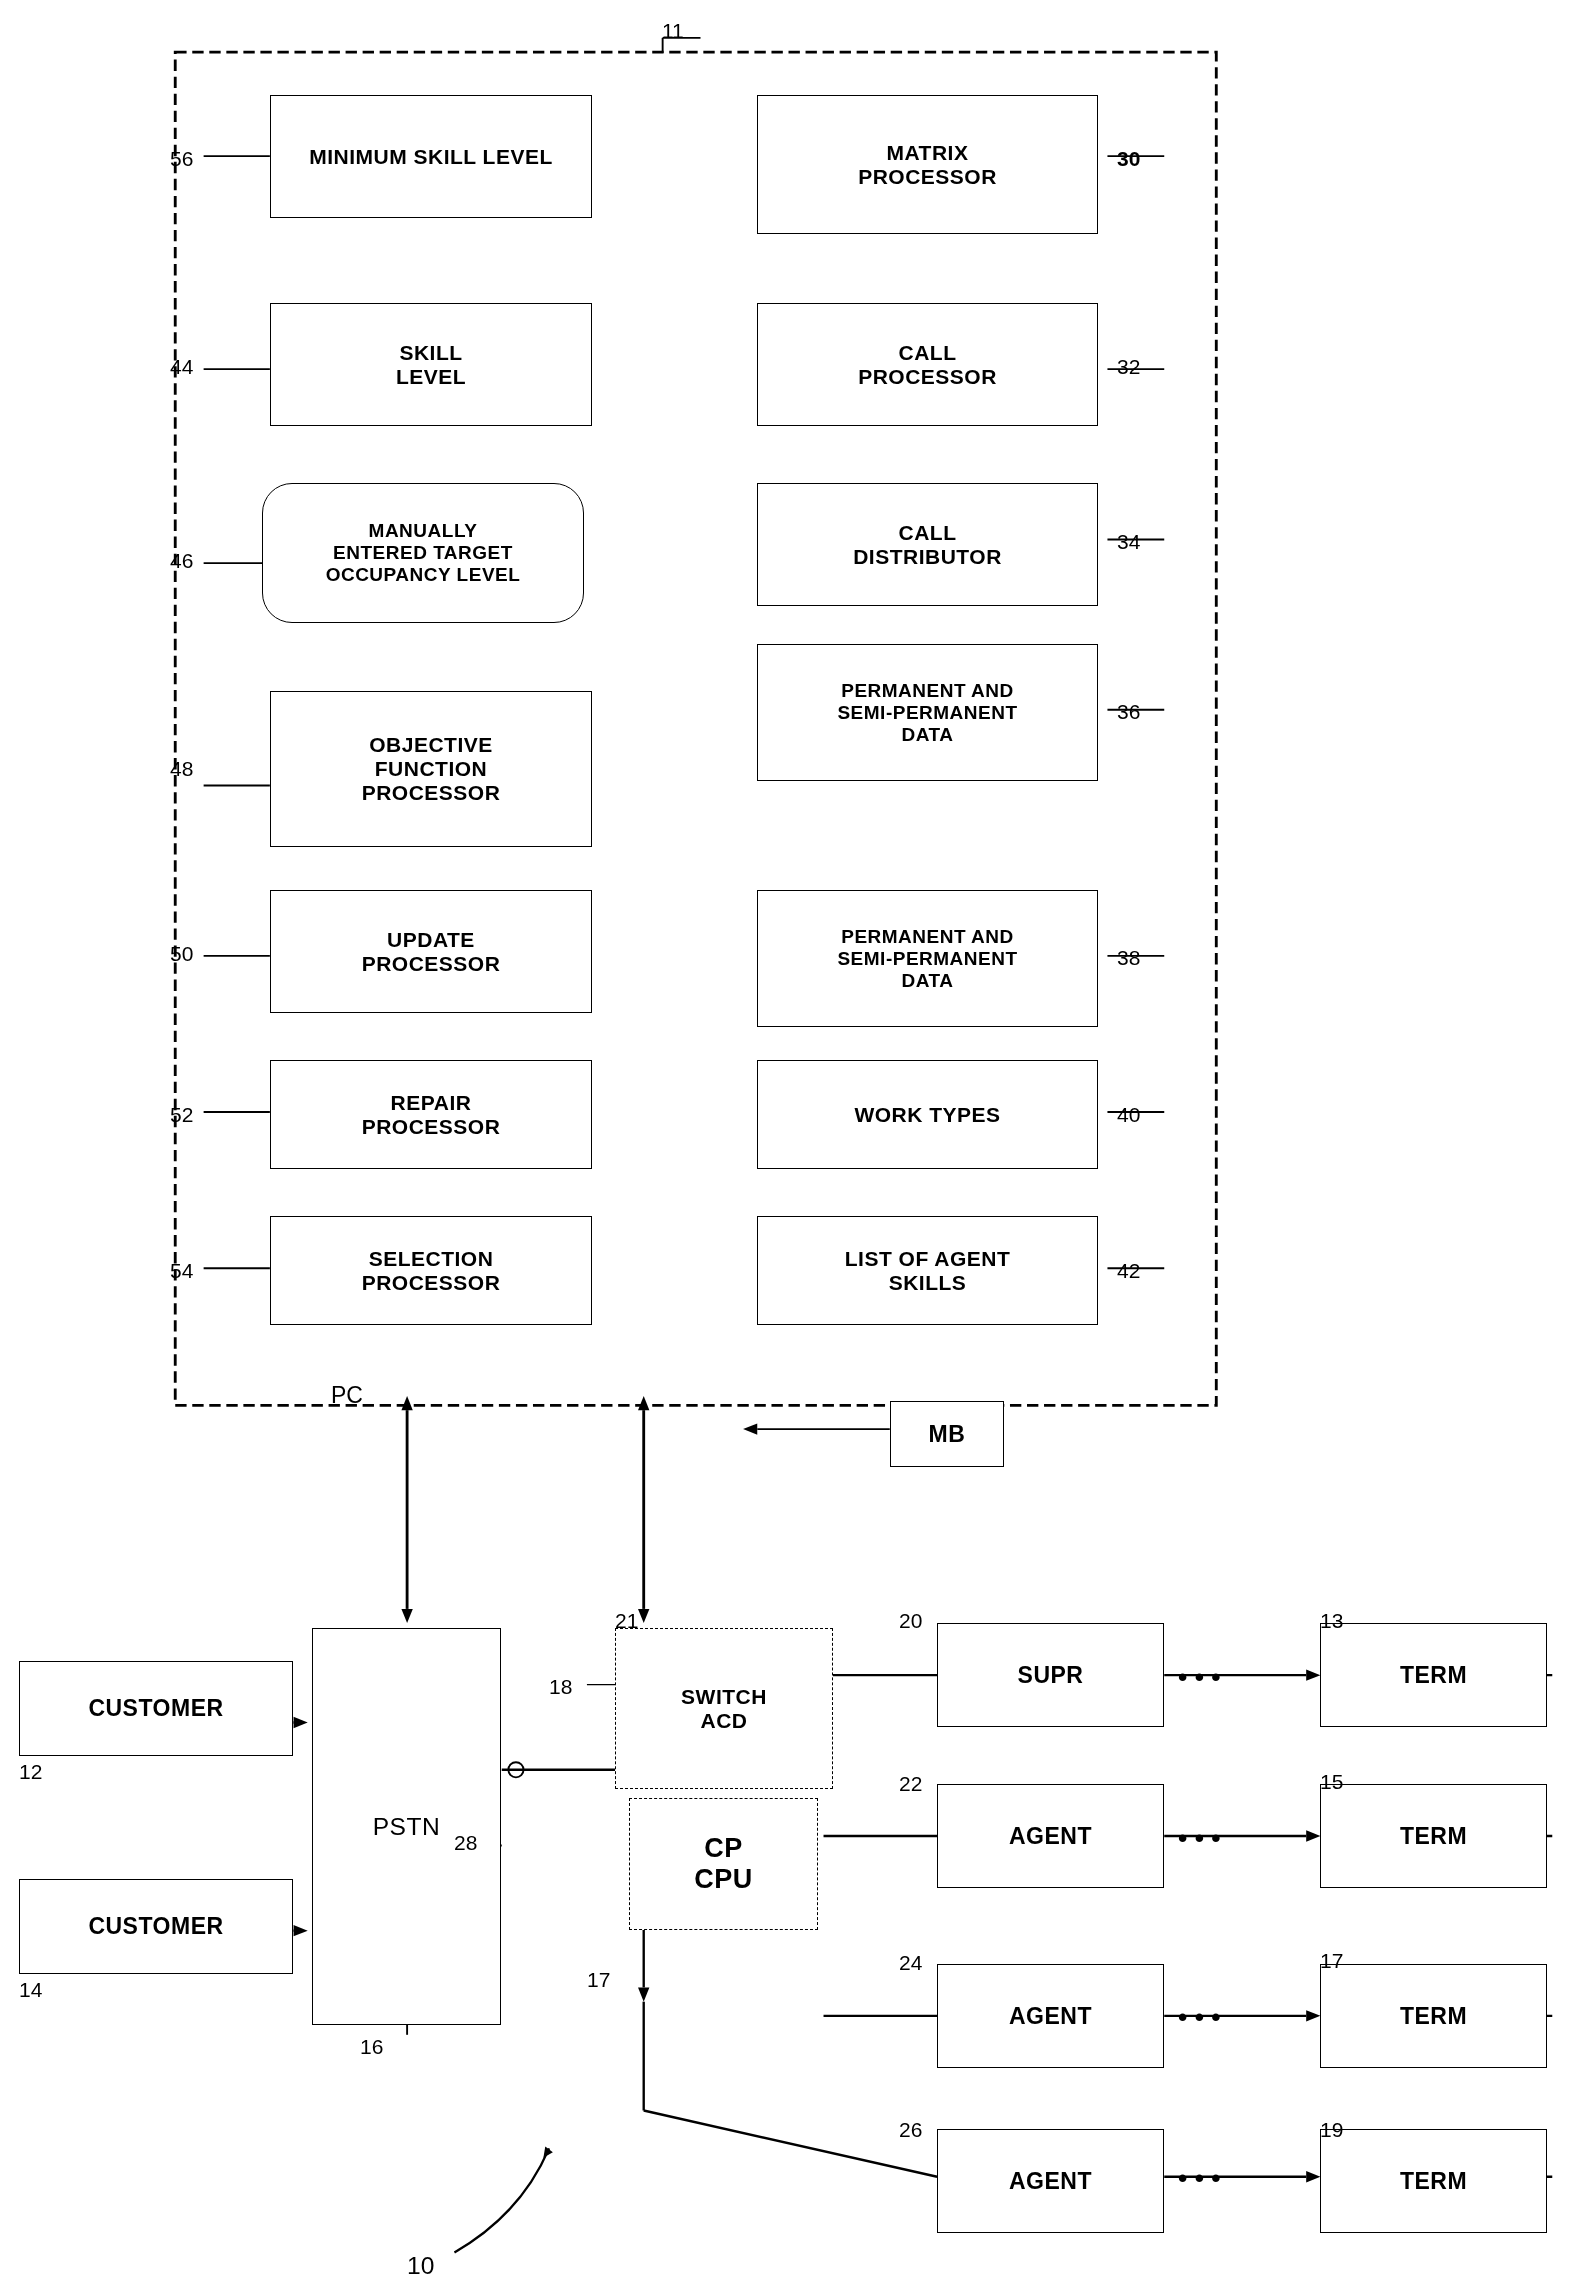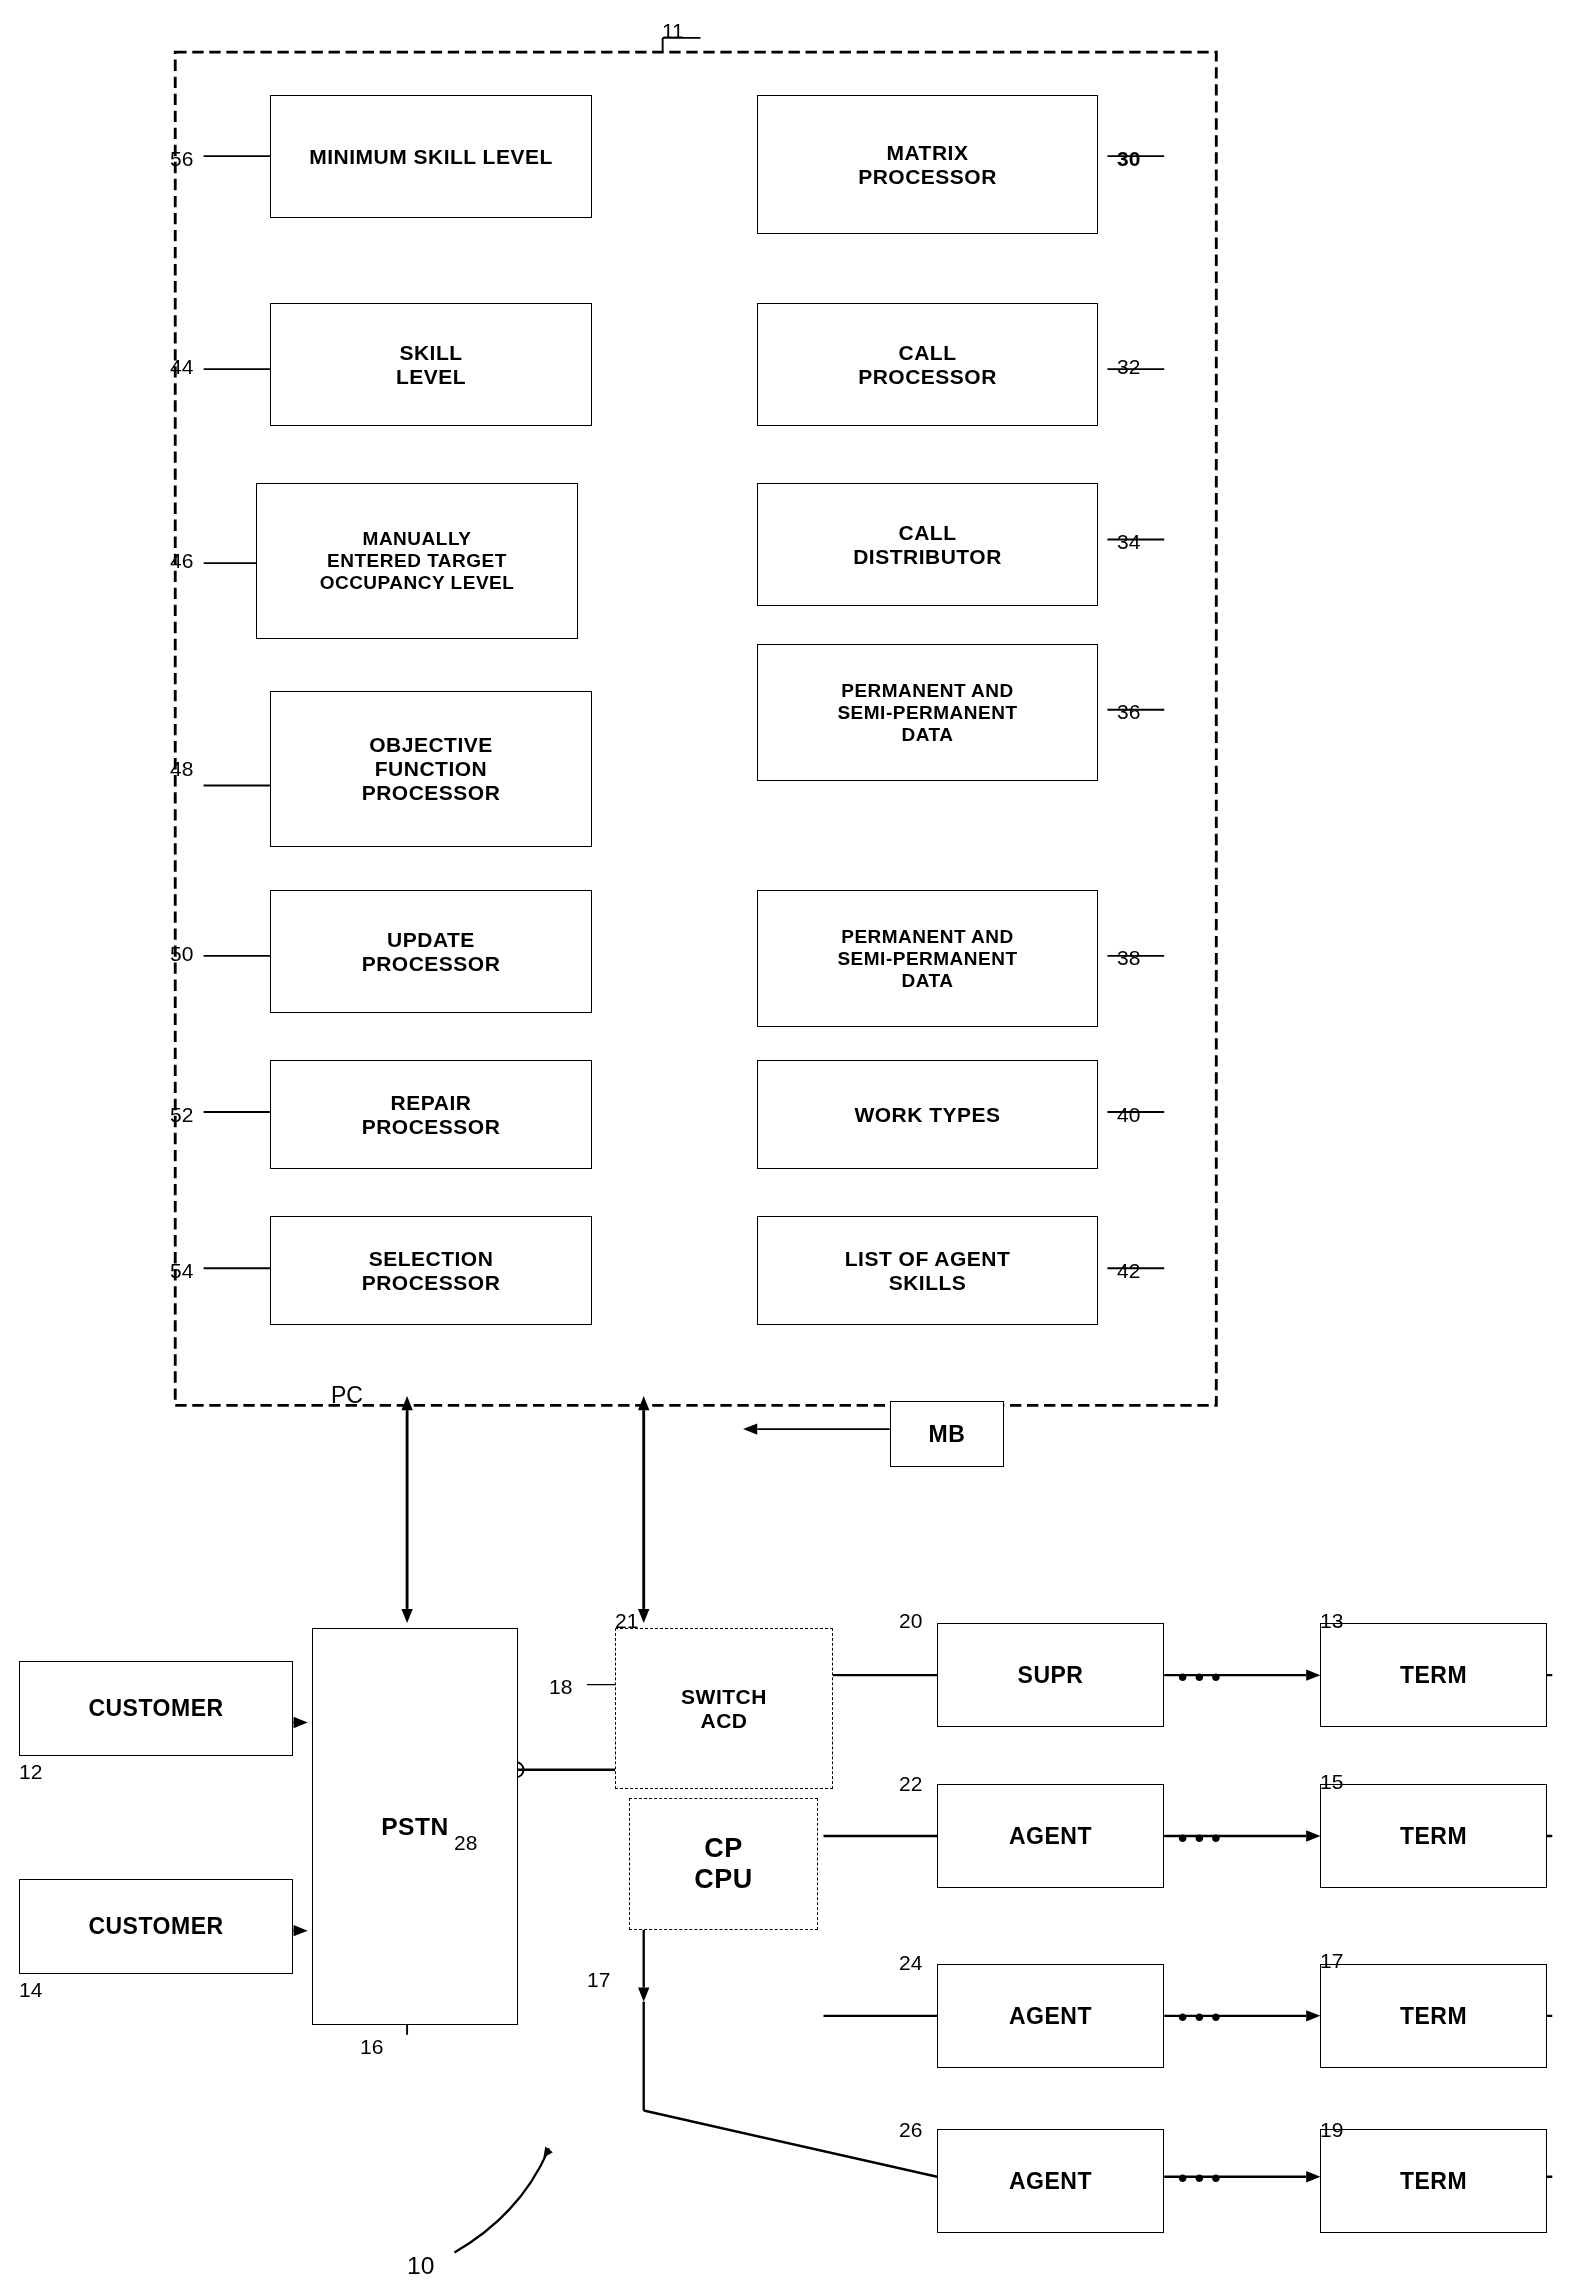--- a/index.html
+++ b/index.html
@@ -183,21 +183,21 @@
     <span>MINIMUM
 SKILL LEVEL</span>
   </div>
   <div class="label" style="left:170px; top:147px;">56</div>
 
   <div class="box" style="left:270px; top:303px; width:322px; height:123px;">
     <span>SKILL<br>LEVEL</span>
   </div>
   <div class="label" style="left:170px; top:355px;">44</div>
 
-  <div class="box" style="left:256px; top:483px; width:322px; height:156px;">
+  <div class="box" style="left:262px; top:483px; width:322px; height:140px;border-radius:30px;">
     <span style="font-size:19px;">MANUALLY<br>ENTERED TARGET<br>OCCUPANCY LEVEL</span>
   </div>
   <div class="label" style="left:170px; top:549px;">46</div>
 
   <div class="box" style="left:270px; top:691px; width:322px; height:156px;">
     <span>OBJECTIVE<br>FUNCTION<br>PROCESSOR</span>
   </div>
   <div class="label" style="left:170px; top:757px;">48</div>
 
   <div class="box" style="left:270px; top:890px; width:322px; height:123px;">
@@ -249,21 +249,21 @@
     <span>LIST OF AGENT<br>SKILLS</span>
   </div>
   <div class="label" style="left:1117px; top:1259px;">42</div>
 
   <div class="pc-label" style="left:331px; top:1382px;">PC</div>
 
   <div class="box" style="left:890px; top:1401px; width:114px; height:66px; font-size:23px;">
     <span>MB</span>
   </div>
 
-  <div class="box" style="left:312px; top:1628px; width:206px; height:397px; font-size:24.6px; font-weight:bold;">
+  <div class="box" style="left:312px; top:1628px; width:189px; height:397px; font-size:24.6px; font-weight:normal;">
     <span>PSTN</span>
   </div>
 
   <div class="label" style="left:454px; top:1831px;">28</div>
 
   <div class="box box-dashed" style="left:615px; top:1628px; width:218px; height:161px; font-size:21px;">
     <span>SWITCH<br>ACD</span>
   </div>
 
   <div class="label" style="left:615px; top:1609px;">21</div>

